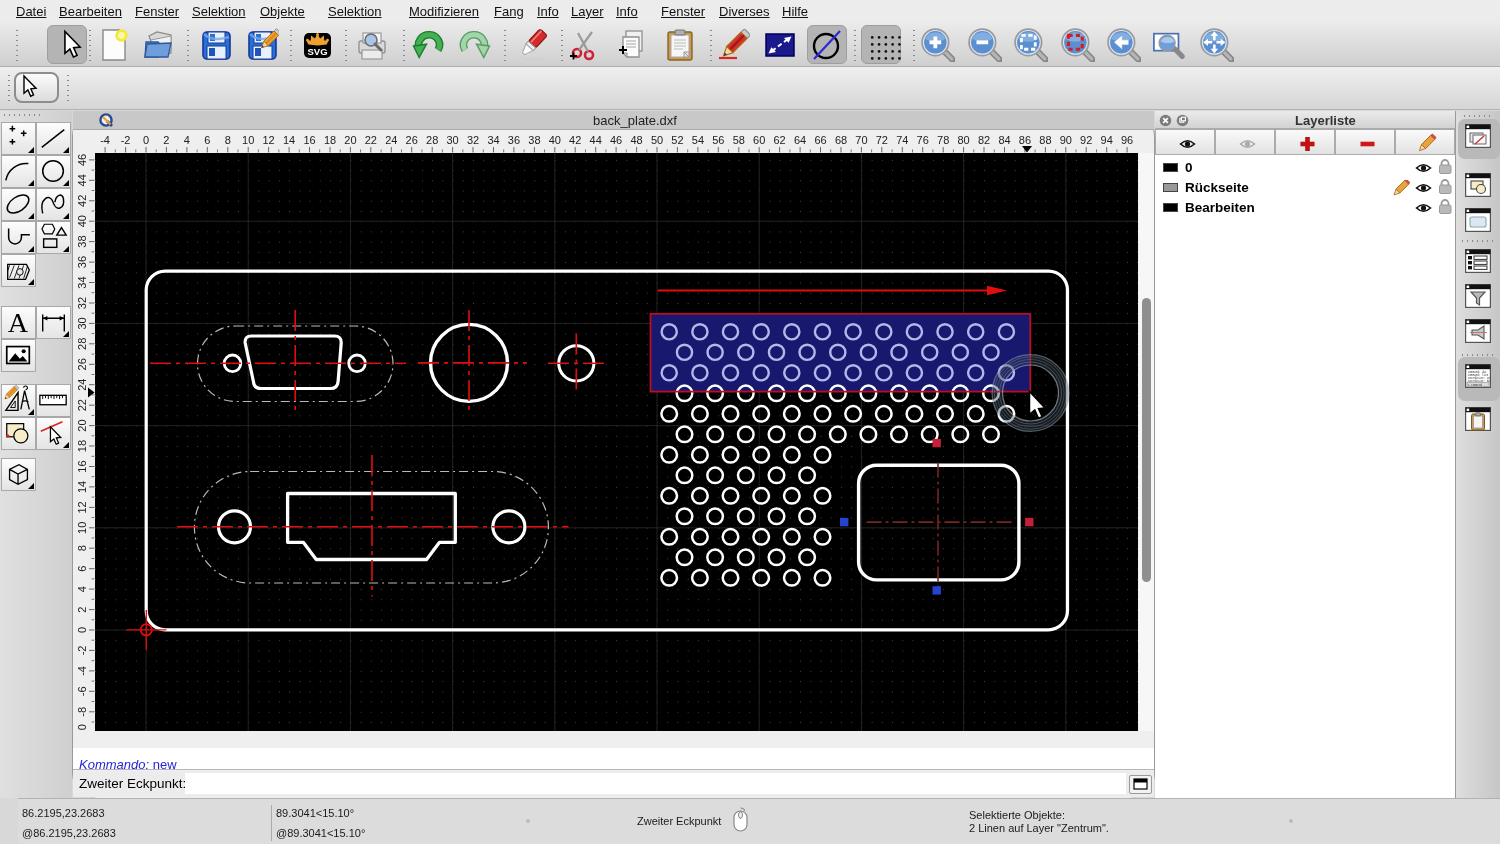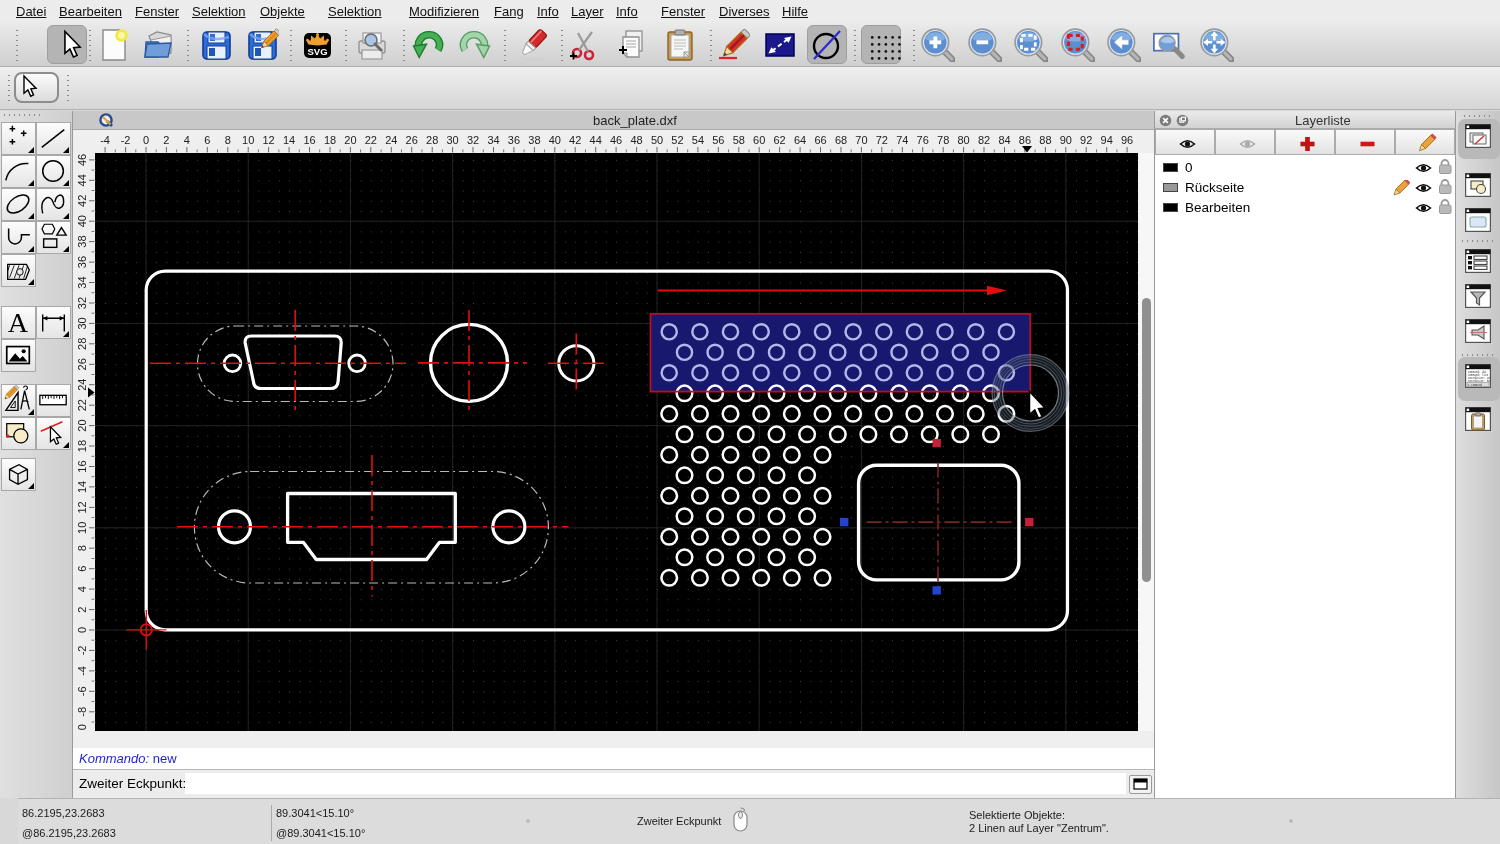--- a/index.html
+++ b/index.html
@@ -23,30 +23,30 @@
 
 .palette{position:absolute;left:0;top:111px;width:72px;height:687px;
  background:linear-gradient(90deg,#e0e0e0,#cfcfcf);}
 .pbtn{position:absolute;width:35px;height:33px;background:linear-gradient(#fdfdfd,#e4e4e4);
  border:1px solid #a8a8a8;}
 .pbtn svg{position:absolute;left:0;top:0;}
 .ptri{position:absolute;right:1px;bottom:1px;width:0;height:0;
  border-left:6px solid transparent;border-bottom:6px solid #000;}
 
 .doc{position:absolute;left:72px;top:111px;width:1083px;height:687px;background:#efefef;
- border-left:1px solid #9a9a9a;border-right:1px solid #9a9a9a;}
+ border-left:1px solid #9a9a9a;border-right:1px solid #9a9a9a;border-radius:25px;}
 .doctitle{position:absolute;left:0;top:0;width:1081px;height:19px;background:#c8c8c8;
  border-bottom:1px solid #aaa;font-size:13px;color:#222;}
 .cmdrow{position:absolute;left:0;top:637px;width:1081px;height:22px;background:#fff;
  border-bottom:1px solid #b5b5b5;font-size:13px;}
 .inputrow{position:absolute;left:0;top:660px;width:1081px;height:26px;background:#ececec;
  font-size:13.5px;color:#000;}
 
 .panel{position:absolute;left:1155px;top:111px;width:301px;height:687px;background:#fff;
- border-right:1px solid #9a9a9a;}
+ border-right:1px solid #9a9a9a;font-weight:bold;}
 .phead{position:absolute;left:0;top:0;width:300px;height:18px;
  background:linear-gradient(#ebebeb,#d2d2d2);border-bottom:1px solid #aaa;}
 .lbtn{position:absolute;top:18px;height:26px;background:linear-gradient(#fafafa,#e2e2e2);
  border:1px solid #ababab;}
 .lrow{position:absolute;left:0;width:300px;height:20px;font-size:13.5px;color:#000;}
 .swatch{position:absolute;left:8px;top:5px;width:15px;height:9px;border:1px solid #444;}
 
 .dock{position:absolute;left:1456px;top:111px;width:44px;height:687px;
  background:linear-gradient(90deg,#dedede,#c6c6c6);}
 .dkicon{position:absolute;left:9px;width:26px;height:26px;}
@@ -858,21 +858,21 @@
           <circle cx="1030.5" cy="392.5" r="33.6" stroke="#7e909f" stroke-width="1" opacity="0.35"></circle>
           <circle cx="1030.5" cy="392.5" r="31" stroke="#8ba0b0" stroke-width="1" opacity="0.4"></circle>
           <circle cx="1030.5" cy="392.5" r="28" stroke="#b4c3d0" stroke-width="1.2" opacity="0.6"></circle>
         </g>
         <path d="M1029.5,391.0 L1029.5,413.8 L1034.8,409.5 L1038.5,417.8 L1042.1,416.1 L1038.5,408.1 L1044.9,407.6 Z" fill="#fff" stroke="#000" stroke-width="1.5"></path>
       </svg>
       <div style="position:absolute;left:1066px;top:41.5px;width:15px;height:578px;background:#f7f7f7">
         <div style="position:absolute;left:2.5px;top:145px;width:9px;height:284px;background:#8f8f8f;border-radius:5px"></div>
       </div>
       <div class="cmdrow">
-        <span style="position:absolute;left:6px;top:3px;color:#1f1fd4"><i>Kommando:</i> new</span>
+        <span style="position:absolute;left:6px;top:9px;color:#1f1fd4"><i>Kommando:</i> new</span>
       </div>
       <div class="inputrow">
         <span style="position:absolute;left:6px;top:5px">Zweiter Eckpunkt:</span>
         <div style="position:absolute;left:112px;top:2px;width:941px;height:21px;background:#fff"></div>
         <div style="position:absolute;left:1056px;top:3.5px;width:23px;height:19px;background:#f2f2f2;border:1px solid #999;border-radius:2px"><svg width="21" height="17" viewBox="0 0 21 17">
             <rect x="4" y="3" width="13" height="10" fill="#fff" stroke="#000" stroke-width="1.2"></rect>
             <rect x="4" y="3" width="13" height="3.5" fill="#000"></rect>
           </svg></div>
       </div>
     </div>

